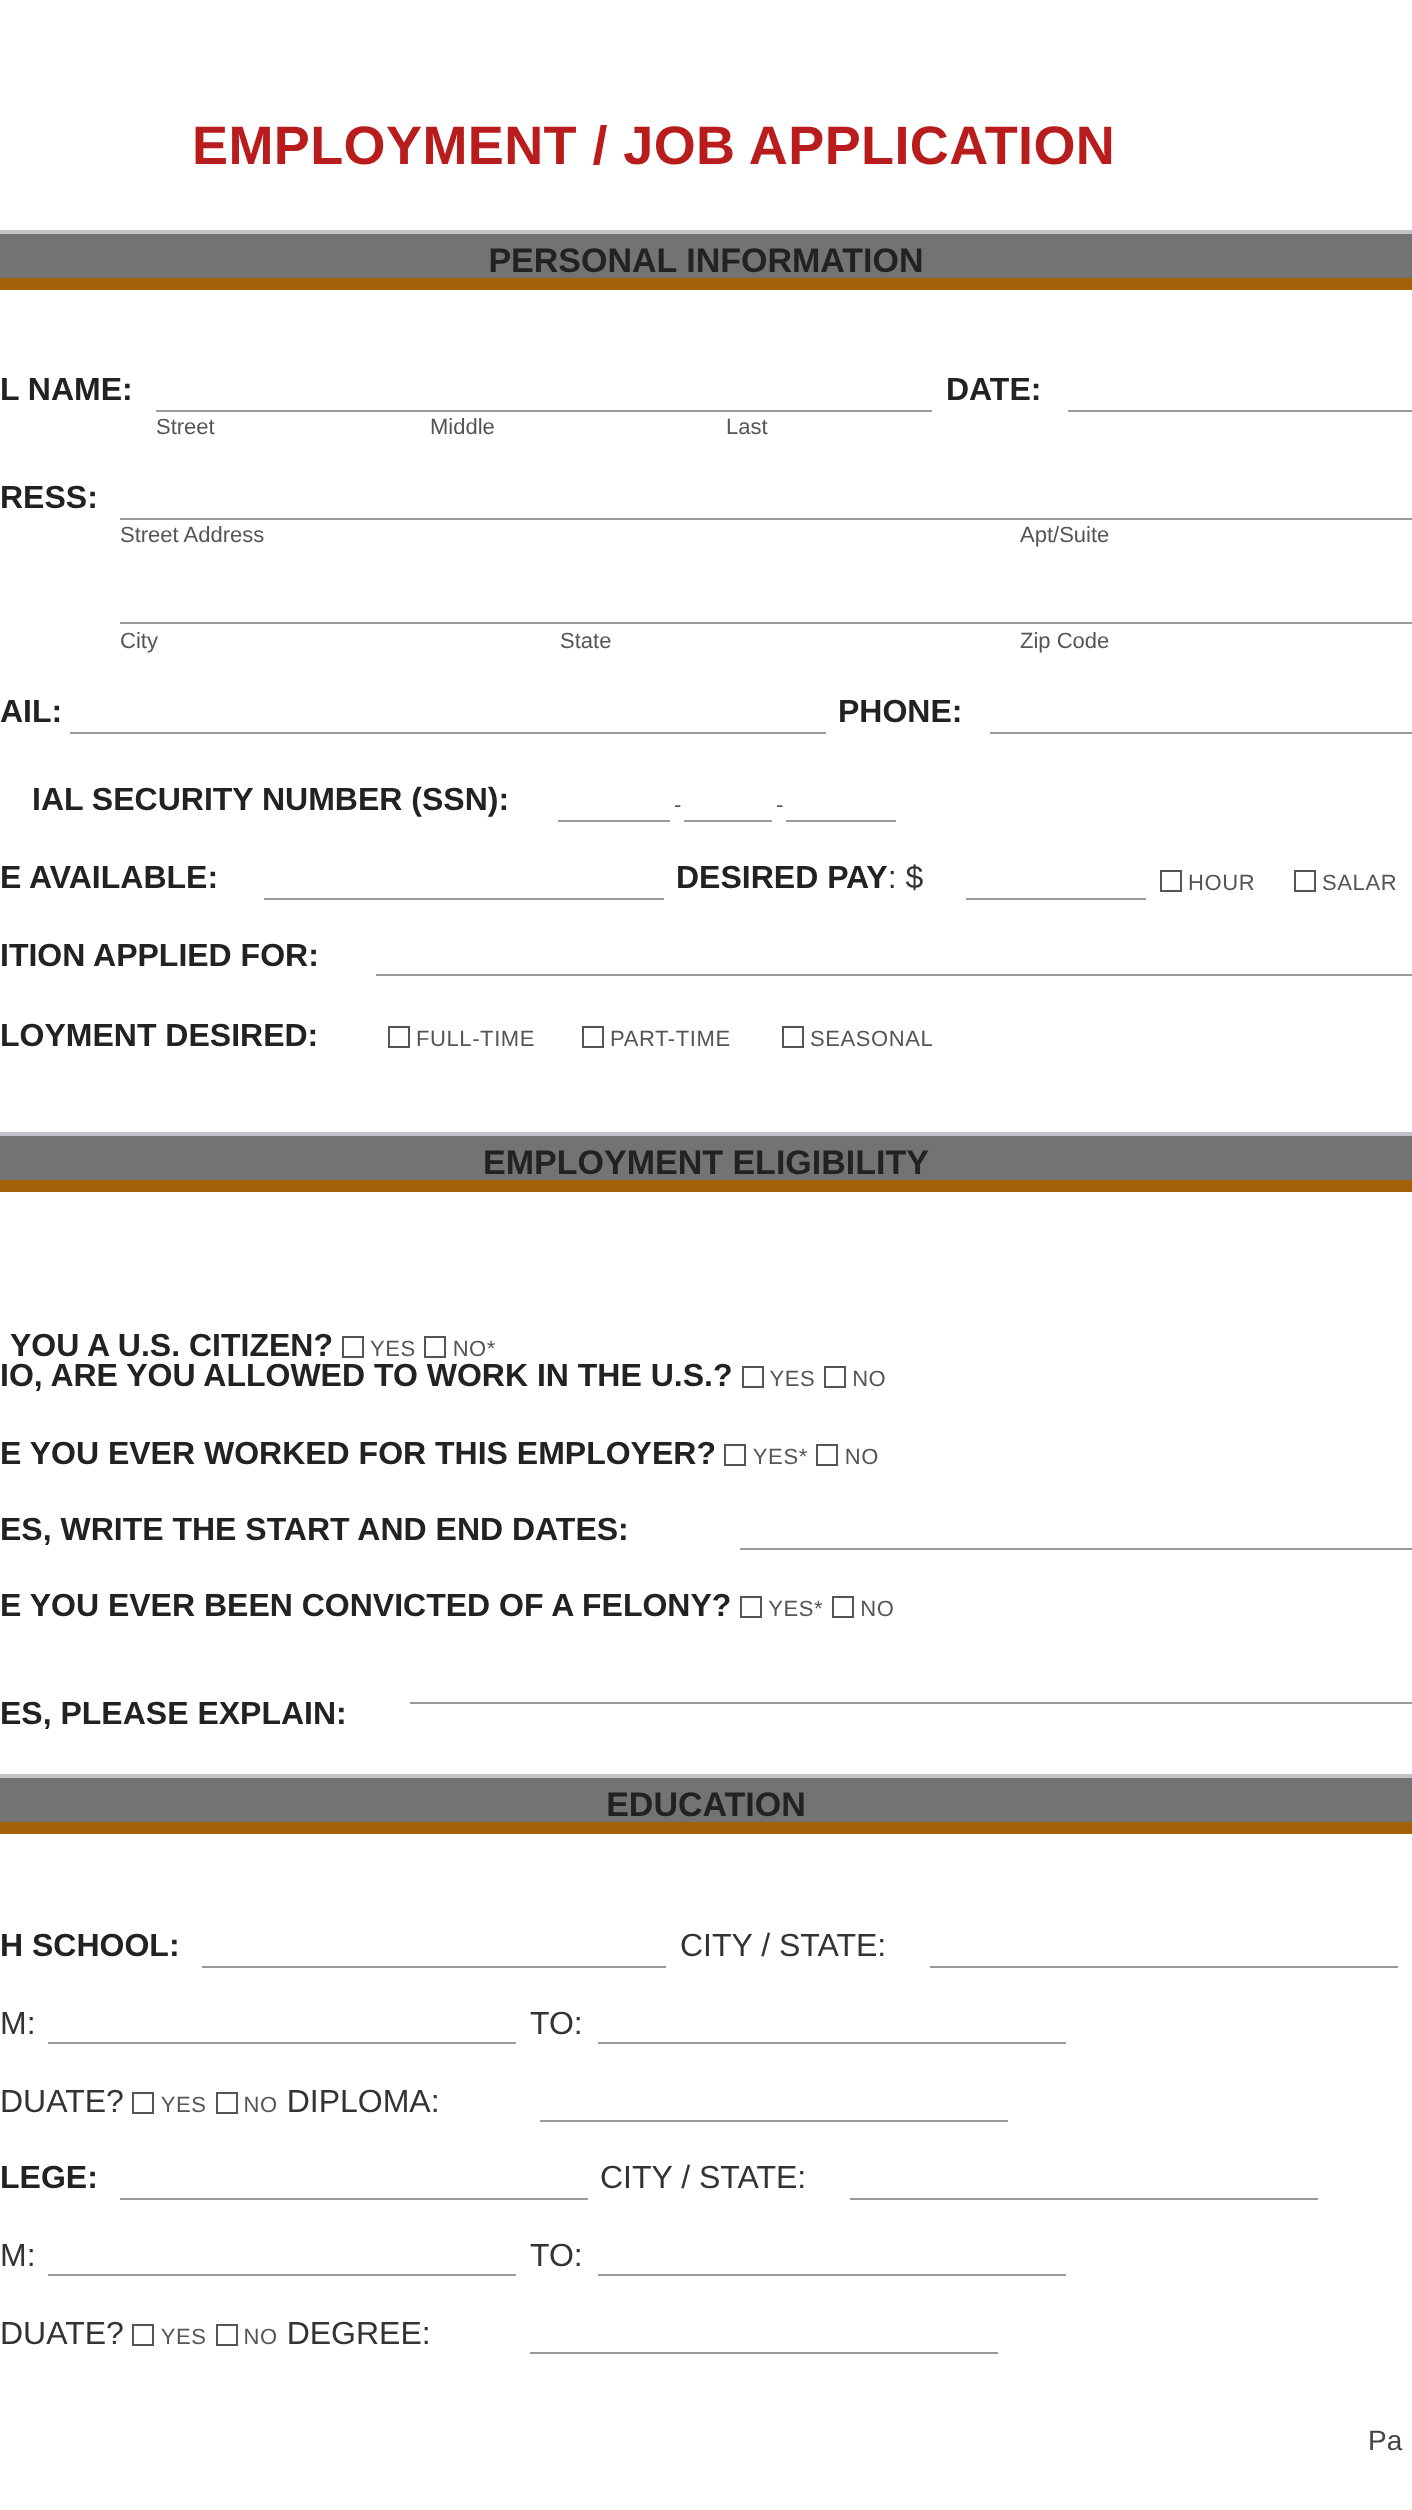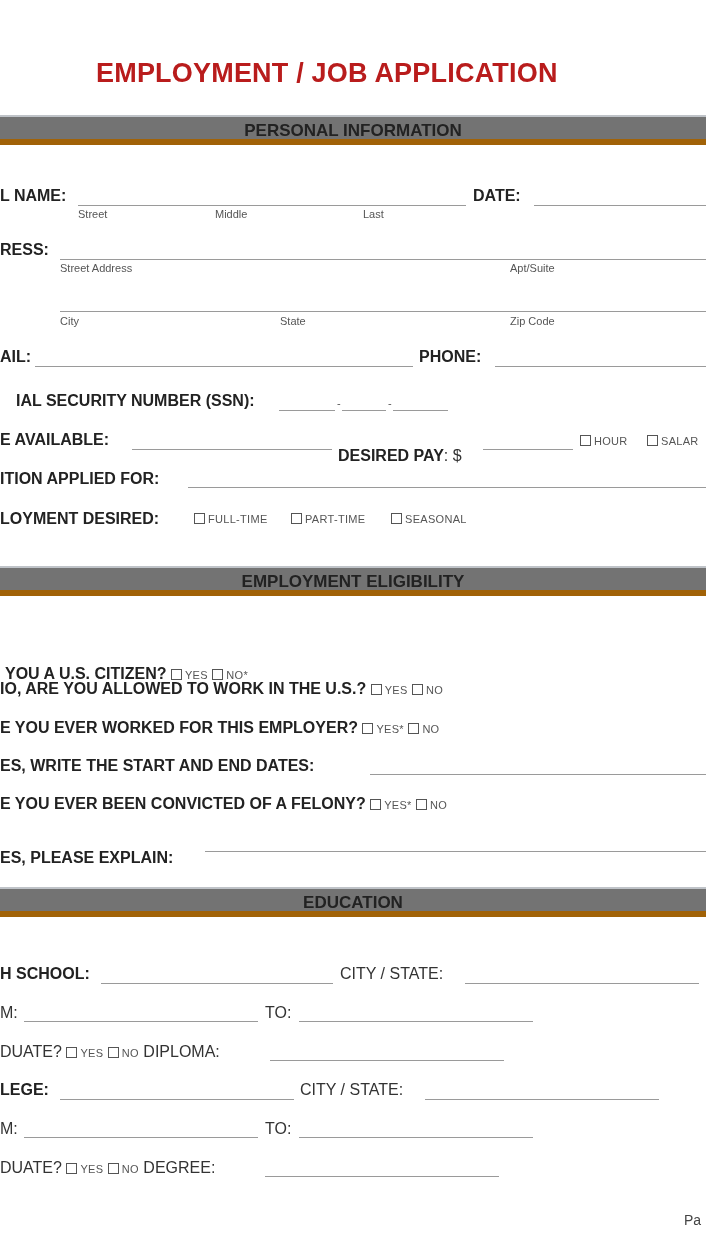--- a/index.html
+++ b/index.html
@@ -55,21 +55,21 @@
 
 <div class="abs lbl" style="left:16px; top:392px;">IAL SECURITY NUMBER (SSN):</div>
 <div class="line" style="left:279px; width:56px; top:410px;"></div>
 <div class="abs sub" style="left:337px; top:397px;">-</div>
 <div class="line" style="left:342px; width:44px; top:410px;"></div>
 <div class="abs sub" style="left:388px; top:397px;">-</div>
 <div class="line" style="left:393px; width:55px; top:410px;"></div>
 
 <div class="abs lbl" style="left:0; top:431px;">E AVAILABLE:</div>
 <div class="line" style="left:132px; width:200px; top:449px;"></div>
-<div class="abs" style="left:338px; top:431px;margin-top:16px;">
+<div class="abs" style="left:338px; top:431px;">
   <span class="lbl">DESIRED PAY</span><span class="lbl-light">: $</span>
 </div>
 <div class="line" style="left:483px; width:90px; top:449px;"></div>
 <div class="abs opt" style="left:580px; top:435px;"><span class="cb"></span><span>HOUR</span></div>
 <div class="abs opt" style="left:647px; top:435px;"><span class="cb"></span><span>SALAR</span></div>
 
 <div class="abs lbl" style="left:0; top:470px;">ITION APPLIED FOR:</div>
 <div class="line" style="left:188px; width:518px; top:487px;"></div>
 
 <div class="abs lbl" style="left:0; top:510px;">LOYMENT DESIRED:</div>

